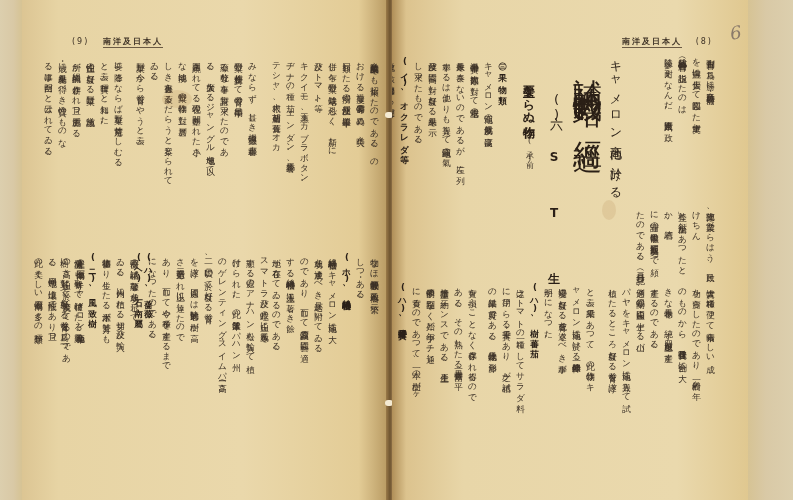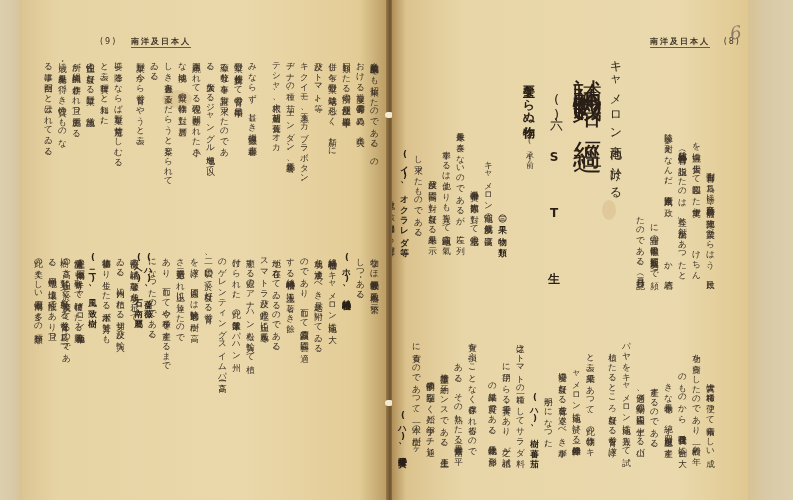--- a/index.html
+++ b/index.html
@@ -15,41 +15,40 @@
     background:linear-gradient(90deg,#e2cf9f 0%,#e8d8ab 40%,#ead9ad 80%,#d8c08a 100%);
     overflow:hidden;
   }
   .page.left {
     left:22px; width:366px;
     background:linear-gradient(90deg,#dcc593 0%,#e7d4a4 10%,#ead8ab 60%,#e3cc96 92%,#b89a62 100%);
   }
   .page.right {
     left:392px; width:356px;
     background:linear-gradient(90deg,#b08f58 0%,#dcc38e 4%,#e8d6a8 20%,#ead9ad 80%,#e0c890 100%);
-    text-align:right;
   }
   .edge-right {
     position:absolute; left:748px; top:0; width:45px; height:500px;
     background:linear-gradient(90deg,#d6c394,#d9c9a6 40%,#dccfae);
   }
   .edge-left {
     position:absolute; left:0; top:0; width:22px; height:500px;
     background:linear-gradient(90deg,#dccfae,#d9c9a6 60%,#d6c394);
   }
   .spine {
     position:absolute; left:386px; top:0; width:8px; height:500px;
     background:linear-gradient(90deg,#9a7a48,#6e5430 50%,#a8885a);
   }
   .staple {
     position:absolute; left:385px; width:8px; height:6px; border-radius:3px;
     background:#f4ead2;
   }
   .running-head {
     position:absolute; top:36px; font-size:8px; color:#3c3024;
-    font-family:"DejaVu Sans", sans-serif; letter-spacing:2px;margin-left:28px;
+    font-family:"DejaVu Sans", sans-serif; letter-spacing:2px;
   }
   .running-head .title { border-bottom:1px solid #6b5a44; padding-bottom:1px; font-weight:bold; }
   .handnote {
     position:absolute; left:730px; top:22px; font-size:18px; color:#8a7a6a;
     font-family:"DejaVu Serif", serif; font-style:italic; transform:rotate(-8deg);
   }
   .vcol {
     position:absolute; writing-mode:vertical-rl; text-orientation:upright;
     font-size:8.6px; line-height:14px; color:#3b3026; letter-spacing:0.5px;
     font-family:"DejaVu Sans", sans-serif;

